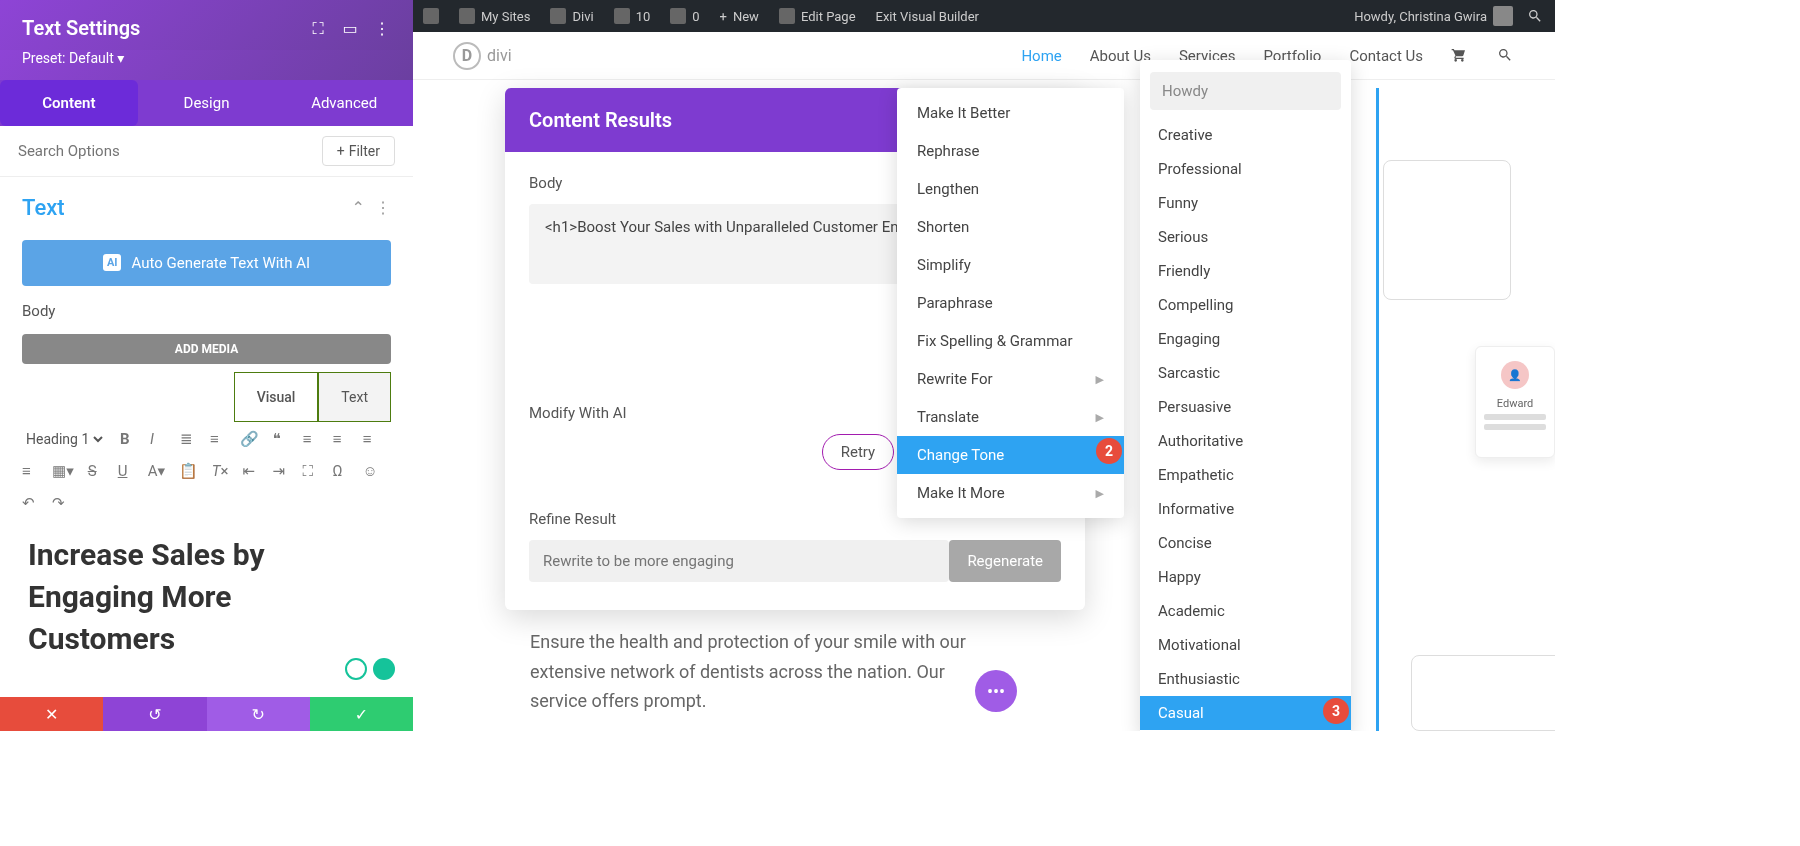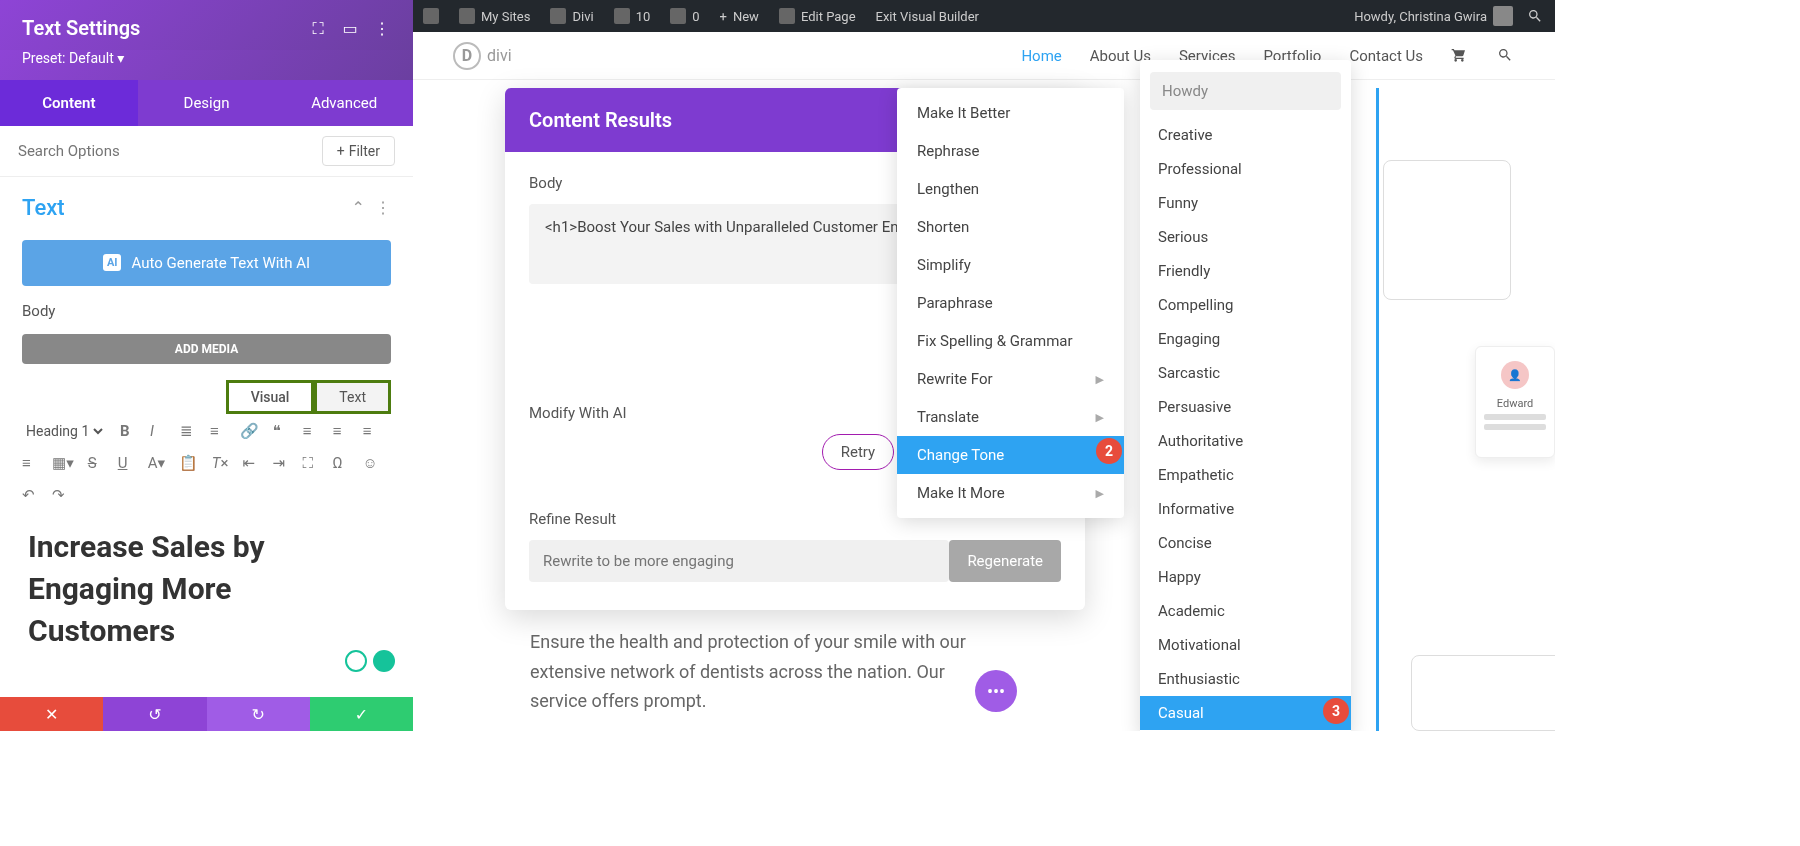--- a/index.html
+++ b/index.html
@@ -24,34 +24,34 @@
 .nav-cart, .nav-search { width: 18px; height: 18px; color: #555; }
 
 
 .panel { position: absolute; left: 0; top: 0; width: 413px; height: 697px; background: #fff; display: flex; flex-direction: column; }
 .panel-hdr { background: linear-gradient(135deg, #8e44d6, #6b3fa0); color: #fff; padding: 16px 22px 10px; display: flex; align-items: center; }
 .panel-hdr h2 { font-size: 20px; font-weight: 600; }
 .panel-hdr .acts { margin-left: auto; display: flex; gap: 14px; }
 .panel-hdr .acts span { width: 18px; height: 18px; display: flex; align-items: center; justify-content: center; cursor: pointer; }
 .preset { background: linear-gradient(135deg, #8e44d6, #6b3fa0); color: #fff; padding: 0 22px 14px; font-size: 14px; }
 .tabs { display: flex; background: #7e3bd0; }
-.tab { flex: 1; text-align: center; padding: 14px 0; color: #fff; font-size: 15px; cursor: pointer; }
+.tab { flex: 1; text-align: center; padding: 14px 0; color: #fff; font-size: 15px; cursor: pointer; border-radius: 6px; }
 .tab.act { background: #6c2bd9; font-weight: 600; }
 .search-row { display: flex; padding: 10px 18px; gap: 0; align-items: center; border-bottom: 1px solid #eee; }
 .search-row input { flex: 1; border: none; font-size: 15px; color: #666; outline: none; }
 .filter-btn { padding: 6px 14px; background: #fff; border: 1px solid #ddd; border-radius: 4px; font-size: 14px; color: #555; cursor: pointer; display: flex; align-items: center; gap: 4px; }
 .section-hd { display: flex; align-items: center; padding: 18px 22px 10px; }
 .section-hd h3 { color: #2ea3f2; font-size: 22px; font-weight: 500; }
 .section-hd .r { margin-left: auto; display: flex; gap: 10px; color: #999; }
 .ai-btn { margin: 10px 22px; background: #5ba4e6; color: #fff; border: none; border-radius: 4px; padding: 14px; font-size: 15px; display: flex; align-items: flex-start; justify-content: center; gap: 10px; cursor: pointer; }
 .ai-btn .badge { background: #fff; color: #5ba4e6; border-radius: 3px; padding: 2px 4px; font-size: 11px; font-weight: bold; }
 .body-lbl { padding: 6px 22px; font-size: 15px; color: #555; }
 .media-btn { margin: 8px 22px; background: #888; color: #fff; border: none; border-radius: 4px; padding: 8px 14px; font-size: 12px; font-weight: bold; cursor: pointer; }
 .editor-tabs { display: flex; justify-content: flex-end; padding: 0 22px; gap: 0; }
-.et-tab { padding: 6px 22px; background: #f3f3f3; color: #555; font-size: 14px; border: 3px solid #4d7c0f; cursor: pointer; margin-top: 8px; }
+.et-tab { padding: 16px 22px; background: #f3f3f3; color: #555; font-size: 14px; border: 1px solid #4d7c0f; cursor: pointer; }
 .et-tab.act { background: #fff; font-weight: 500; }
 .toolbar { padding: 8px 22px; display: flex; flex-wrap: wrap; gap: 14px; align-items: center; }
 .toolbar .tb { color: #777; font-size: 15px; cursor: pointer; min-width: 16px; }
 .toolbar select { border: none; background: transparent; font-size: 14px; color: #555; }
 .editor-body { padding: 14px 28px; font-family: Georgia, serif; font-size: 30px; font-weight: bold; color: #333; line-height: 1.4; position: relative; }
 .editor-body .gram { position: absolute; right: 18px; bottom: -6px; display: flex; gap: 6px; }
 .editor-body .gram span { width: 22px; height: 22px; border-radius: 50%; background: #15c39a; }
 .editor-body .gram span:first-child { background: #fff; border: 2px solid #15c39a; }
 
 

